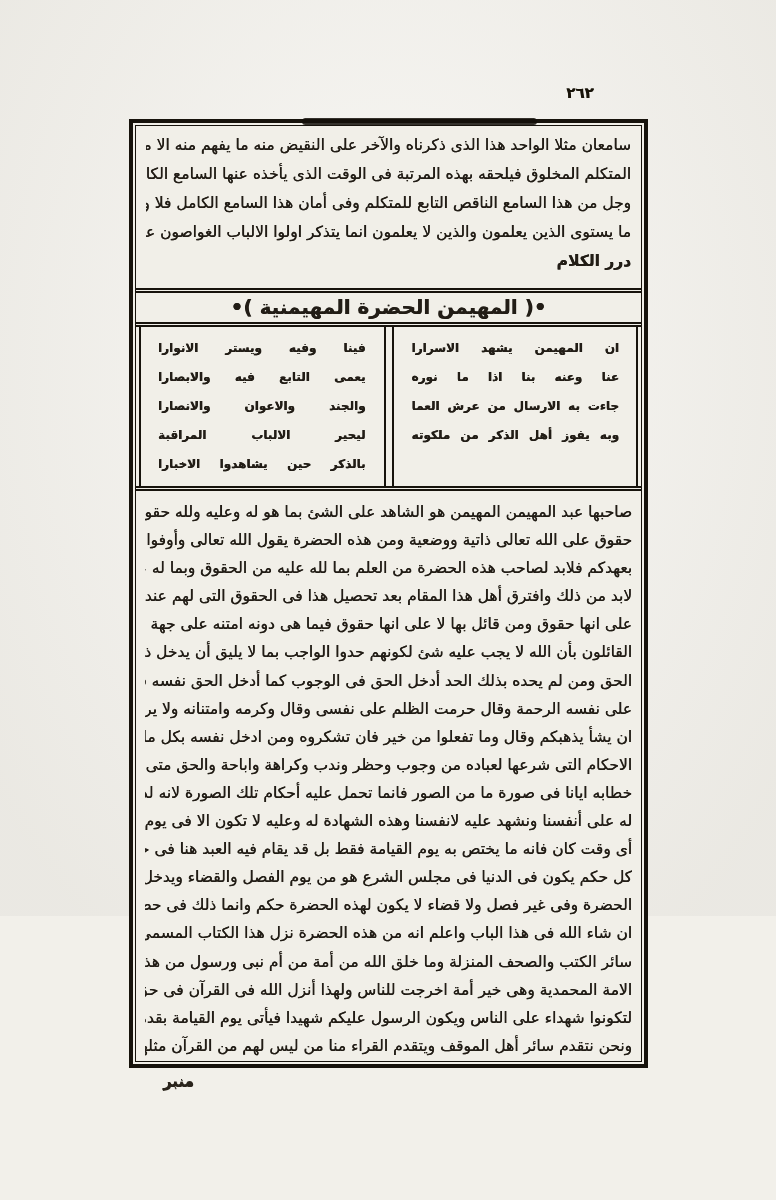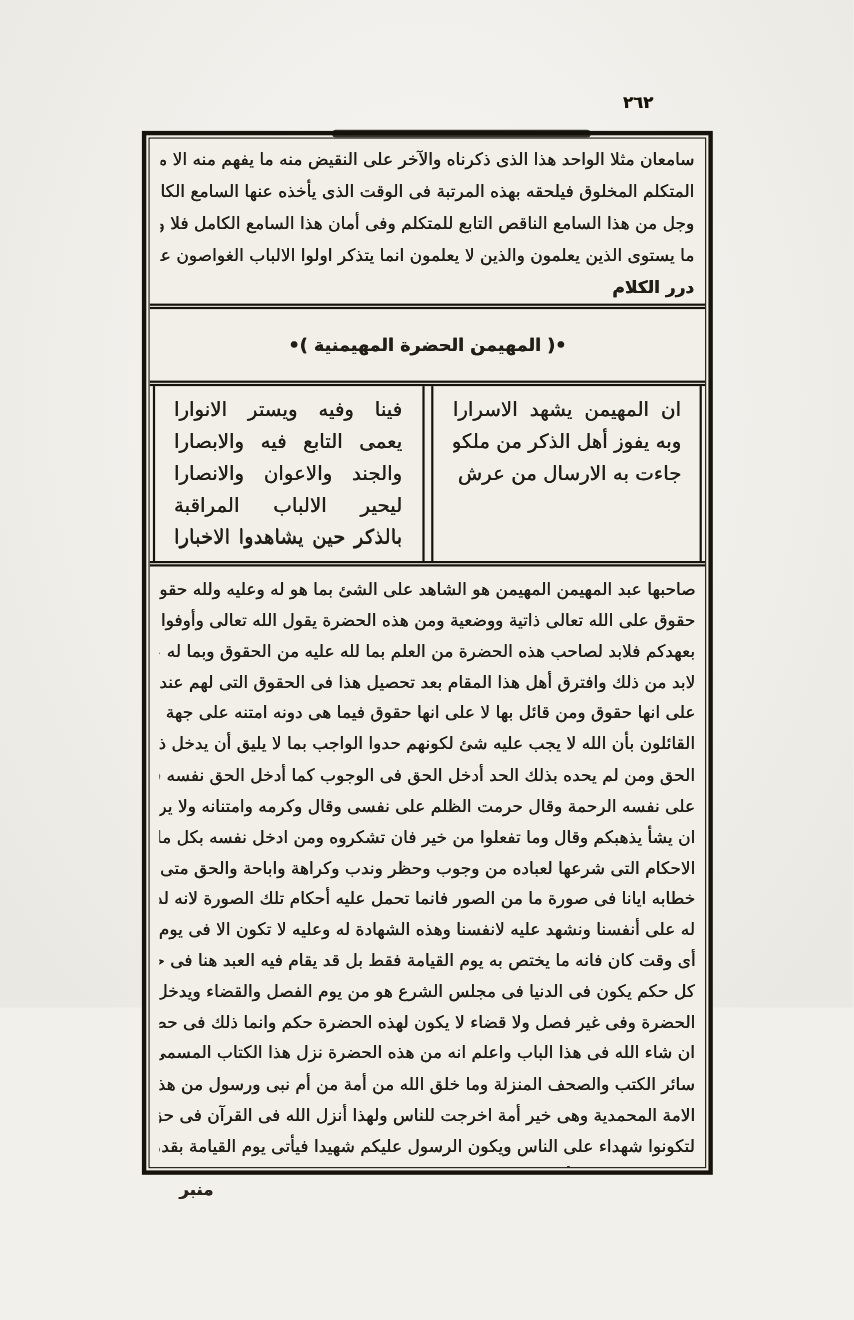--- a/index.html
+++ b/index.html
@@ -66,41 +66,42 @@
     overflow: hidden;
     text-align: justify;
     text-align-last: justify;
   }
   .opening .line.short {
     text-align-last: right;
     font-weight: bold;
   }
   .heading-band {
     flex: none;
-    margin-top: 0;
+    margin-top: 12px;
     border-top: 5px double #17130c;
     border-bottom: 5px double #17130c;
     text-align: center;
-    font-size: 16px;
+    font-size: 20px;
     font-weight: bold;
     line-height: 27px;
-    padding: 19px 0;
+    padding: 1px 0;
   }
   .poem {
     flex: none;
     display: flex;
     direction: rtl;
     border-bottom: 5px double #17130c;
     padding: 7px 2px;
   }
   .poem .col {
     flex: 1 1 0;
     padding: 0 16px;
-    font-size: 18px;
-    overflow: hidden;
+    font-size: 12px;
+    overflow: hidden;
+    font-weight: bold;
   }
   .poem .col .line {
     line-height: 29px;
     white-space: nowrap;
     overflow: hidden;
     text-align: justify;
     text-align-last: justify;
   }
   .vrule {
     flex: none;
@@ -156,22 +157,23 @@
         <div class="line">ما يستوى الذين يعلمون والذين لا يعلمون انما يتذكر اولوا الالباب الغواصون على</div>
         <div class="line short">درر الكلام</div>
       </div>
 
       <div class="heading-band txt">•( المهيمن الحضرة المهيمنية )•</div>
 
       <div class="poem">
         <div class="edge-rule"></div>
         <div class="col txt">
           <div class="line">ان المهيمن يشهد الاسرارا</div>
+          <div class="line">عنا وعنه بنا اذا ما نوره</div>
+          <div class="line">جاءت به الارسال من عرش العما</div>
           <div class="line">وبه يفوز أهل الذكر من ملكوته</div>
-          <div class="line">جاءت به الارسال من عرش العما</div>
         </div>
         <div class="vrule"></div>
         <div class="col txt">
           <div class="line">فينا وفيه ويستر الانوارا</div>
           <div class="line">يعمى التابع فيه والابصارا</div>
           <div class="line">والجند والاعوان والانصارا</div>
           <div class="line">ليحير الالباب المراقبة</div>
           <div class="line">بالذكر حين يشاهدوا الاخبارا</div>
         </div>
         <div class="edge-rule"></div>

